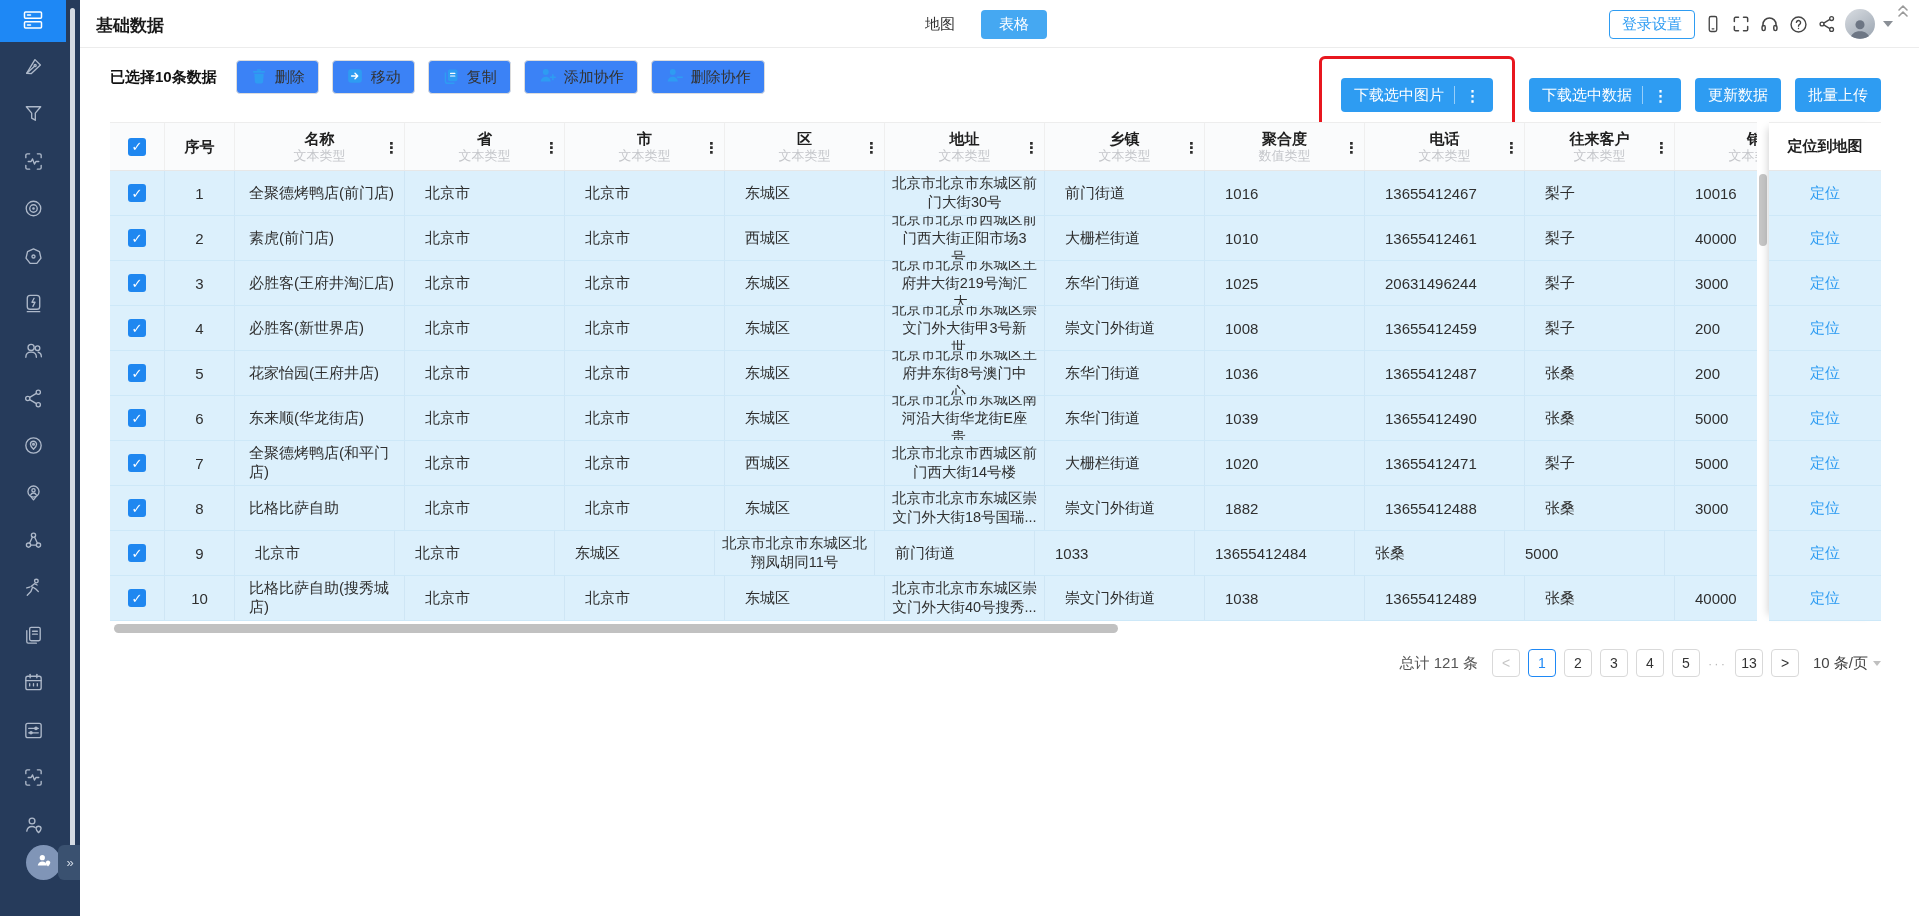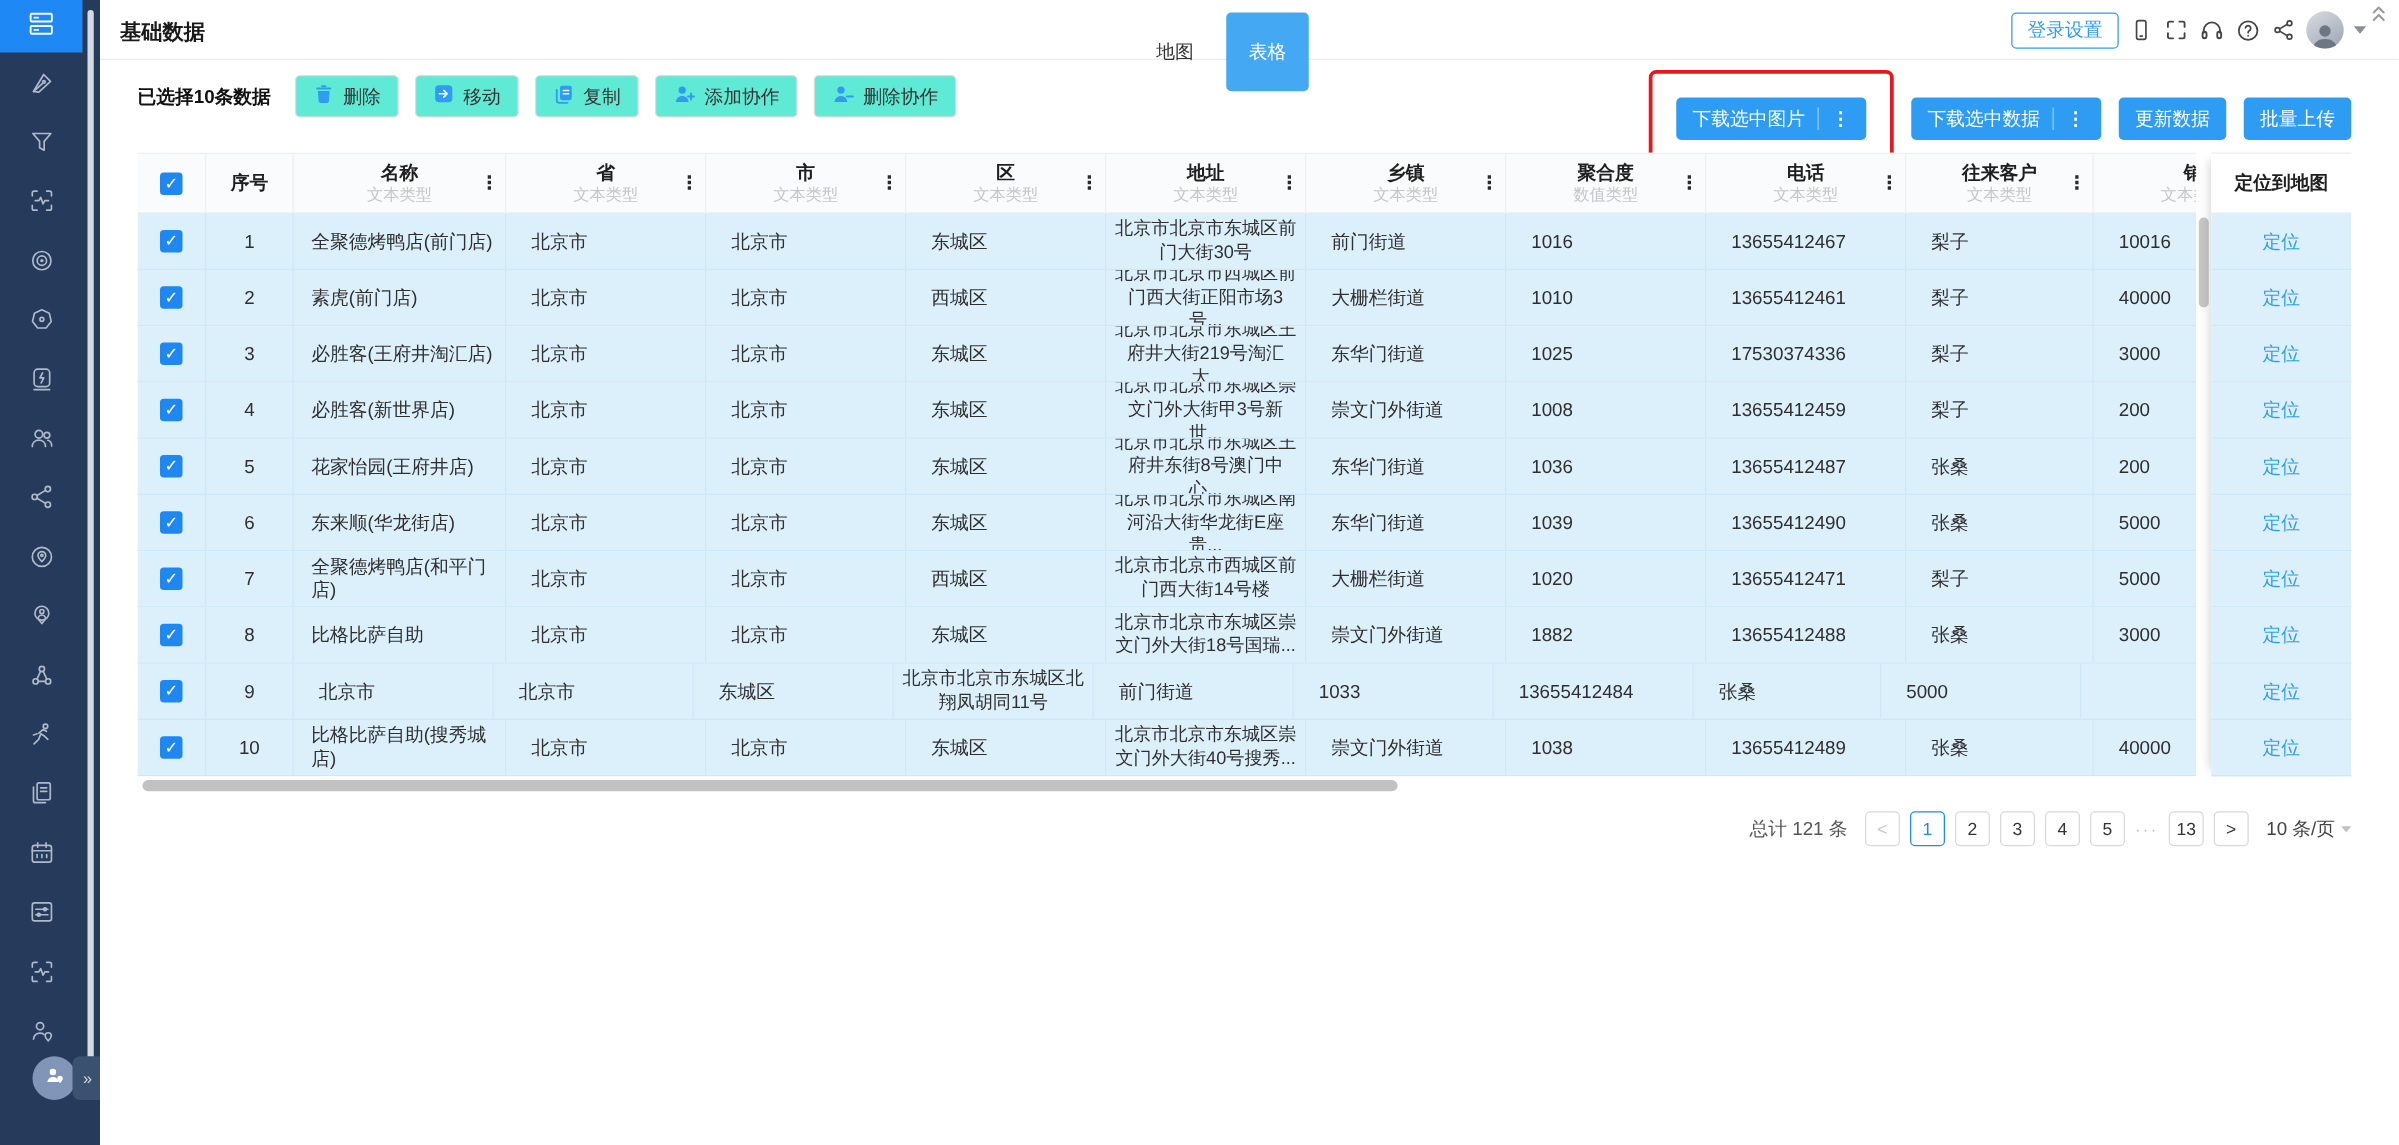--- a/index.html
+++ b/index.html
@@ -12,33 +12,33 @@
   .sb-item { position:absolute; left:0; width:66px; height:40px; display:flex; align-items:center; justify-content:center; cursor:pointer; }
   .sb-thumb { position:absolute; left:70px; top:8px; width:5px; height:845px; background:#d5dbe3; border-radius:3px; }
   .sb-avatar { position:absolute; left:26px; top:845px; width:35px; height:35px; border-radius:50%; background:#8095b7; display:flex; align-items:center; justify-content:center; }
   .sb-expand { position:absolute; left:58px; top:845px; width:22px; height:35px; border-radius:6px 0 0 6px; background:#3a5170; color:#cfd8e4; display:flex; align-items:center; justify-content:center; font-size:13px; letter-spacing:-2px; }
 
   
   .topbar { position:absolute; left:80px; top:0; width:1839px; height:48px; background:#fff; border-bottom:1px solid #ececec; }
   .tb-title { position:absolute; left:16px; top:14px; font-size:17px; font-weight:bold; color:#1a1a1a; }
   .tb-tabs { position:absolute; left:845px; top:10px; display:flex; align-items:center; gap:26px; }
   .tab-plain { font-size:15px; color:#333; cursor:pointer; }
-  .tab-pill { background:#45a8f2; color:#fff; font-size:15px; border:none; border-radius:4px; padding:22px 18px; cursor:pointer; }
+  .tab-pill { background:#45a8f2; color:#fff; font-size:15px; border:none; border-radius:4px; padding:5px 18px; cursor:pointer; }
   .tb-right { position:absolute; right:26px; top:0; height:48px; display:flex; align-items:center; gap:8px; }
   .login-btn { border:1px solid #2e9cf2; color:#2e9cf2; background:#fff; border-radius:4px; font-size:15px; padding:4px 12px; cursor:pointer; }
   .tb-ic { display:flex; align-items:center; justify-content:center; cursor:pointer; }
   .tb-avatar { width:30px; height:30px; border-radius:50%; background:linear-gradient(145deg,#d9dde2,#9aa4b0); display:flex; align-items:flex-end; justify-content:center; overflow:hidden; cursor:pointer; }
   .caret { width:0; height:0; border-left:5px solid transparent; border-right:5px solid transparent; border-top:6px solid #8a8f96; cursor:pointer; }
   .corner-collapse { position:absolute; top:2px; right:8px; cursor:pointer; }
 
   
   .toolbar { position:absolute; left:80px; top:49px; width:1839px; height:56px; }
   .tbL { position:absolute; left:30px; top:11px; display:flex; align-items:center; gap:13px; }
   .sel-text { font-weight:bold; color:#111; font-size:15px; margin-right:6px; }
-  .act-btn { display:flex; align-items:center; gap:7px; background:#5eead4; border:1px solid #dcdcdc; border-radius:4px; height:34px; padding:0 13px; font-size:15px; color:#333; cursor:pointer; }
+  .act-btn { display:flex; align-items:center; gap:7px; background:#3b82f6; border:1px solid #dcdcdc; border-radius:4px; height:34px; padding:0 13px; font-size:15px; color:#333; cursor:pointer; }
   .tbR { position:absolute; right:38px; top:7px; display:flex; align-items:center; gap:14px; }
   .blue-btn { display:flex; align-items:center; background:#2e9cf2; color:#fff; border:none; border-radius:4px; height:34px; padding:0 13px; font-size:15px; cursor:pointer; }
   .blue-btn .bdiv { width:1px; height:18px; background:rgba(255,255,255,.5); margin:0 10px; }
   .blue-btn .bdots { font-weight:bold; font-size:15px; line-height:1; }
   .redbox { border:3px solid #e8171f; border-radius:6px; padding:19px; display:flex; }
 
   
   .tablewrap { position:absolute; left:110px; top:122px; width:1771px; }
   .tscroll { position:absolute; left:0; top:0; width:1647px; height:499px; overflow:hidden; }
   .tinner { width:1725px; }
@@ -458,21 +458,21 @@
               <span class="cbx">✓</span>
             </div>
             <div class="tc center" style="width:70px">3</div>
             <div class="tc pl" style="width:170px;padding-left:14px">必胜客(王府井淘汇店)</div>
             <div class="tc pl" style="width:160px">北京市</div>
             <div class="tc pl" style="width:160px">北京市</div>
             <div class="tc pl" style="width:160px">东城区</div>
             <div class="tc addr" style="width:160px">北京市北京市东城区王府井大街219号淘汇大..</div>
             <div class="tc pl" style="width:160px">东华门街道</div>
             <div class="tc pl" style="width:160px">1025</div>
-            <div class="tc pl" style="width:160px">17530374336</div>
+            <div class="tc pl" style="width:160px">20631496244</div>
             <div class="tc pl" style="width:150px">梨子</div>
             <div class="tc pl" style="width:160px">3000</div>
           </div>
           <div class="trow">
             <div class="tc center" style="width:55px">
               <span class="cbx">✓</span>
             </div>
             <div class="tc center" style="width:70px">4</div>
             <div class="tc pl" style="width:170px;padding-left:14px">必胜客(新世界店)</div>
             <div class="tc pl" style="width:160px">北京市</div>

